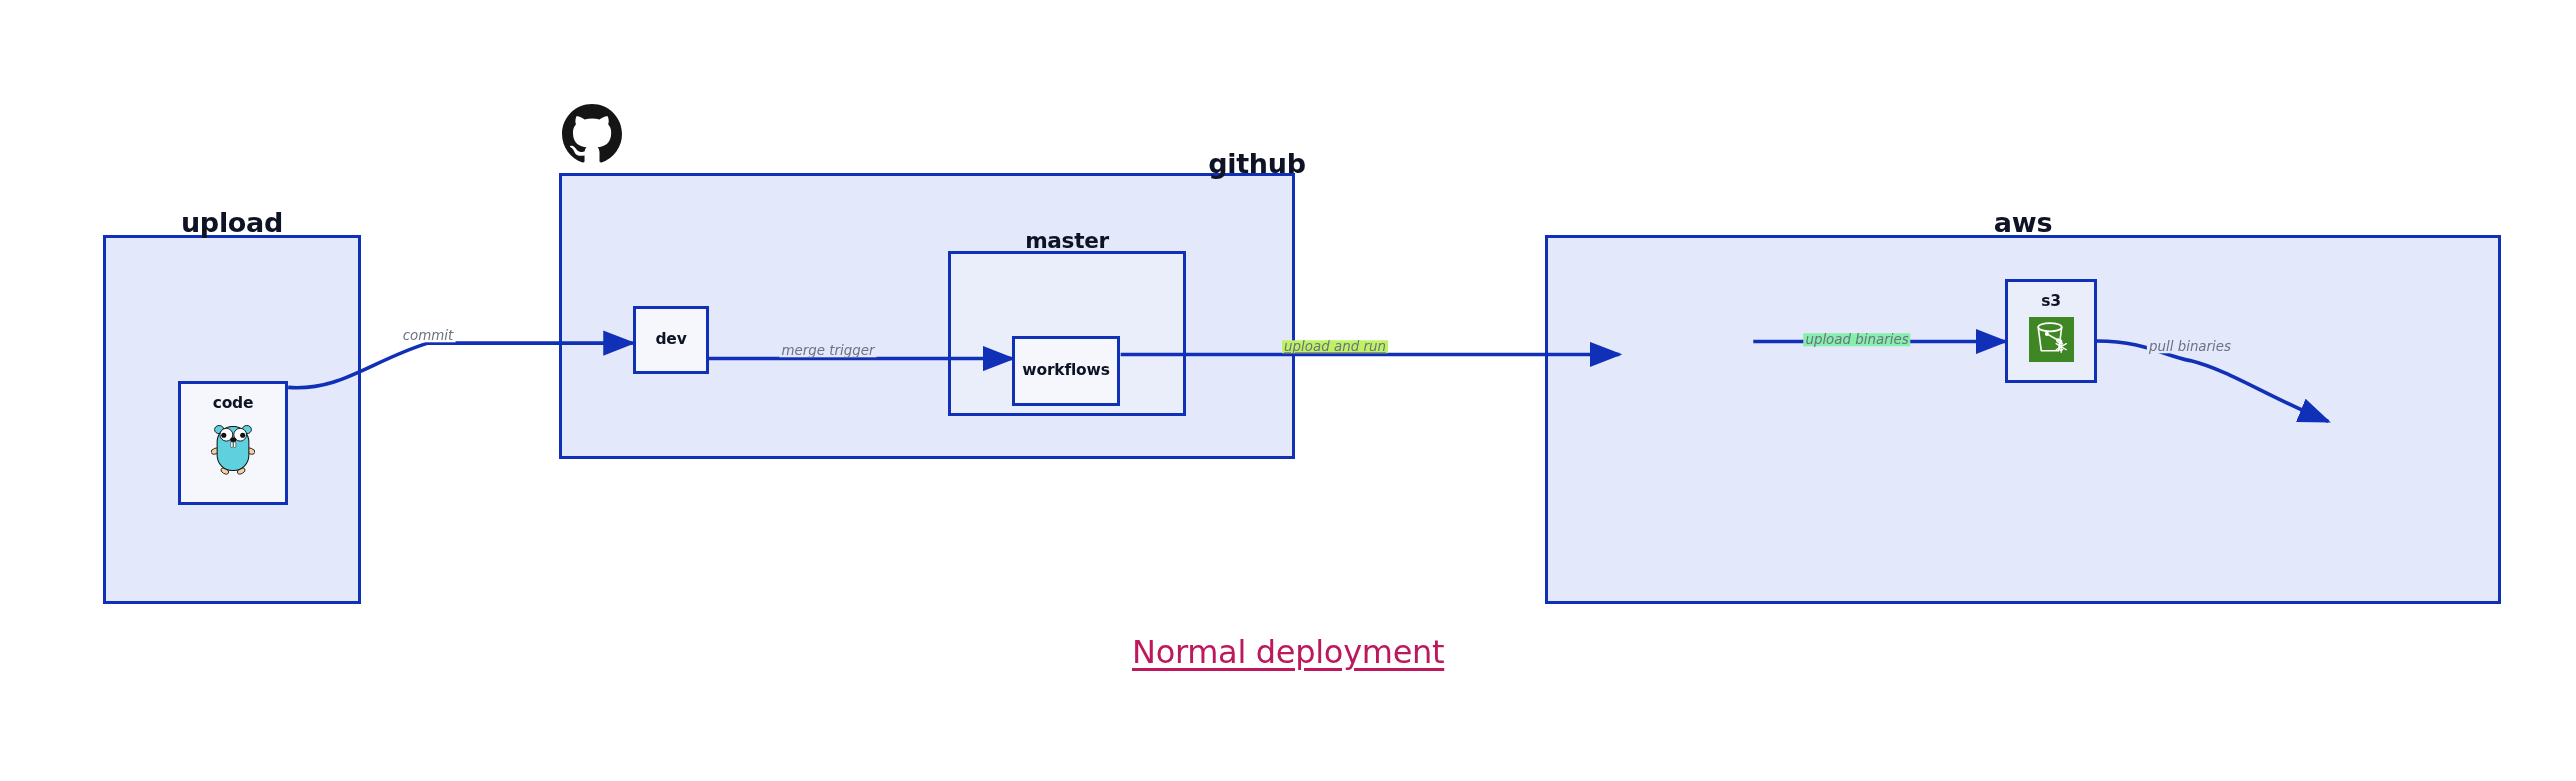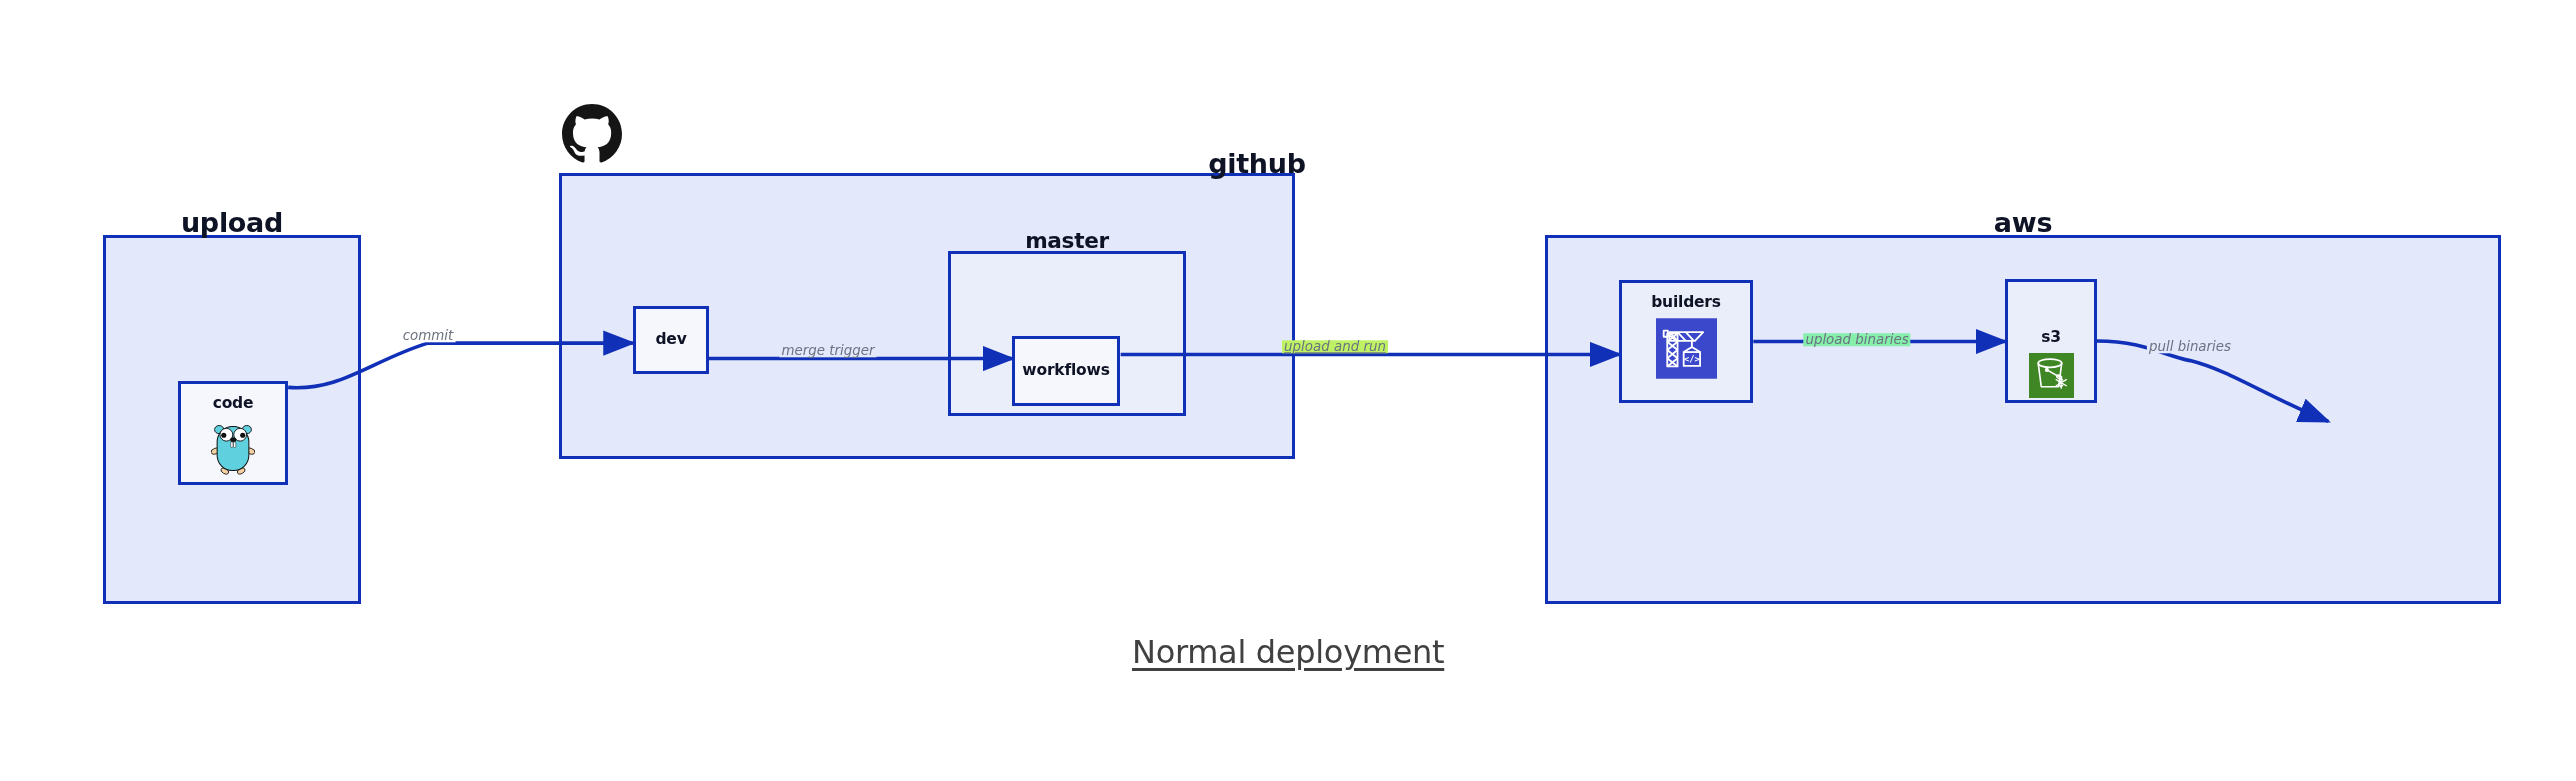--- a/index.html
+++ b/index.html
@@ -79,21 +79,21 @@
     white-space: nowrap;
     background: #ffffff;
     line-height: 1;
     padding: 0 2.1px;
   }
   .edge-label.on-blue { background: #e3e8fb; }
   .edge-label.on-white { background: #ffffff; }
   
   .diagram-title {
     position: absolute;
-    color: #404040;
+    color: #be185d;
     font-family: "DejaVu Sans", sans-serif;
     font-size: 32px;
     font-weight: 400;
     letter-spacing: -0.3px;
     text-decoration: underline;
     text-underline-offset: 5.2px;
     white-space: nowrap;
     line-height: 1;
   }
   
@@ -146,21 +146,21 @@
 
     <path d="M 4070,662 C 4160,662 4200,690 4251,700 C 4330,720 4400,770 4519,818" fill="none" stroke="#1130b8" stroke-width="7" marker-end="url(#arrowhead)"></path>
   </svg>
 
   <div class="edge-label on-white" id="el-0" style="left: 428px; top: 336px; transform: translate(-50%, -50%); background: rgb(255, 255, 255);">commit</div>
   <div class="edge-label on-blue" id="el-1" style="left: 828px; top: 351px; transform: translate(-50%, -50%); background: rgb(227, 232, 251);">merge trigger</div>
   <div class="edge-label on-white" id="el-2" style="left: 1335px; top: 347px; transform: translate(-50%, -50%); background: #bef264; text-decoration: underline;">upload and run</div>
   <div class="edge-label on-blue" id="el-3" style="left: 1829px; top: 340px; transform: translate(-50%, -50%); background: #86efac; margin-left: 28px;">upload binaries</div>
   <div class="edge-label on-blue" id="el-4" style="left: 2190px; top: 347px; transform: translate(-50%, -50%); background: rgb(227, 232, 251);">pull binaries</div>
 
-  <div class="node-box light" id="node-code" style="left: 178px; top: 381px; width: 110px; height: 104px;">
+  <div class="node-box light" id="node-code" style="left: 178px; top: 381px; width: 110px; height: 124px;">
     <span class="node-label" style="margin-top: 12.4px;">code</span>
     <span class="node-icon" style="margin-top: 7.2px;">
       <svg width="44" height="57" viewBox="0 0 86 110" aria-hidden="true">
 
         <ellipse cx="9" cy="62" rx="9" ry="5.5" fill="#f6d2a2" stroke="#111" stroke-width="1.6" transform="rotate(-18 9 62)"></ellipse>
         <ellipse cx="77" cy="62" rx="9" ry="5.5" fill="#f6d2a2" stroke="#111" stroke-width="1.6" transform="rotate(18 77 62)"></ellipse>
 
         <ellipse cx="27" cy="101" rx="8" ry="5" fill="#f6d2a2" stroke="#111" stroke-width="1.6" transform="rotate(28 27 101)"></ellipse>
         <ellipse cx="59" cy="101" rx="8" ry="5" fill="#f6d2a2" stroke="#111" stroke-width="1.6" transform="rotate(-28 59 101)"></ellipse>
 
@@ -182,47 +182,22 @@
   </div>
 
   <div class="node-box light" id="node-dev" style="left: 633px; top: 306px; width: 76px; height: 68px; justify-content: center;">
     <span class="node-label">dev</span>
   </div>
 
   <div class="node-box light" id="node-workflows" style="left: 1012px; top: 324px; width: 108px; height: 70px; justify-content: center; margin-top: 12px;">
     <span class="node-label">workflows</span>
   </div>
 
-  <div class="node-box" id="node-builders" style="left: 1619px; top: 280px; width: 134px; height: 123px;">
-    <span class="node-label" style="margin-top: 12.4px;">builders</span>
-    <span class="node-icon" style="margin-top: 7.2px;">
-      <svg width="61" height="61" viewBox="0 0 119 118" aria-hidden="true">
-        <rect x="0" y="0" width="119" height="118" fill="#3b48cc"></rect>
-        <g fill="none" stroke="#ffffff" stroke-width="3.6" stroke-linejoin="round">
-
-          <rect x="22" y="30" width="20" height="64"></rect>
-          <path d="M22,30 L42,46 M42,30 L22,46 M22,46 L42,62 M42,46 L22,62 M22,62 L42,78 M42,62 L22,78 M22,78 L42,94 M42,78 L22,94"></path>
-
-          <rect x="15" y="24" width="8" height="12"></rect>
-
-          <path d="M26,27 L92,27 L76,44 L26,44 Z"></path>
-          <path d="M26,27 L42,44 M42,27 L58,44 M58,27 L74,44"></path>
-
-          <path d="M70,44 L70,56"></path>
-
-          <path d="M54,66 L70,56 L86,66 L86,93 L54,93 Z"></path>
-          <path d="M54,66 L86,66"></path>
-        </g>
-
-        <text x="70" y="85" font-family="DejaVu Sans Mono, monospace" font-size="17" font-weight="bold" fill="#ffffff" text-anchor="middle">&lt;/&gt;</text>
-      </svg>
-    </span>
-  </div>
-
-  <div class="node-box" id="node-s3" style="left: 2005px; top: 279px; width: 92px; height: 124px; justify-content: flex-end;">
+
+  <div class="node-box" id="node-s3" style="left: 2005px; top: 279px; width: 92px; height: 104px;">
     <span class="node-label" style="margin-top: 12.4px;">s3</span>
     <span class="node-icon" style="margin-top: 7.2px;">
       <svg width="45" height="45" viewBox="0 0 88 88" aria-hidden="true">
         <rect x="0" y="0" width="88" height="88" fill="#3f8624"></rect>
         <g fill="none" stroke="#ffffff" stroke-width="3.2" stroke-linejoin="round" stroke-linecap="round">
 
           <path d="M18,20 L24,66 L58,66 L64,20"></path>
           <ellipse cx="41" cy="20" rx="23" ry="8"></ellipse>
 
           <path d="M35,33 L58,46"></path>

